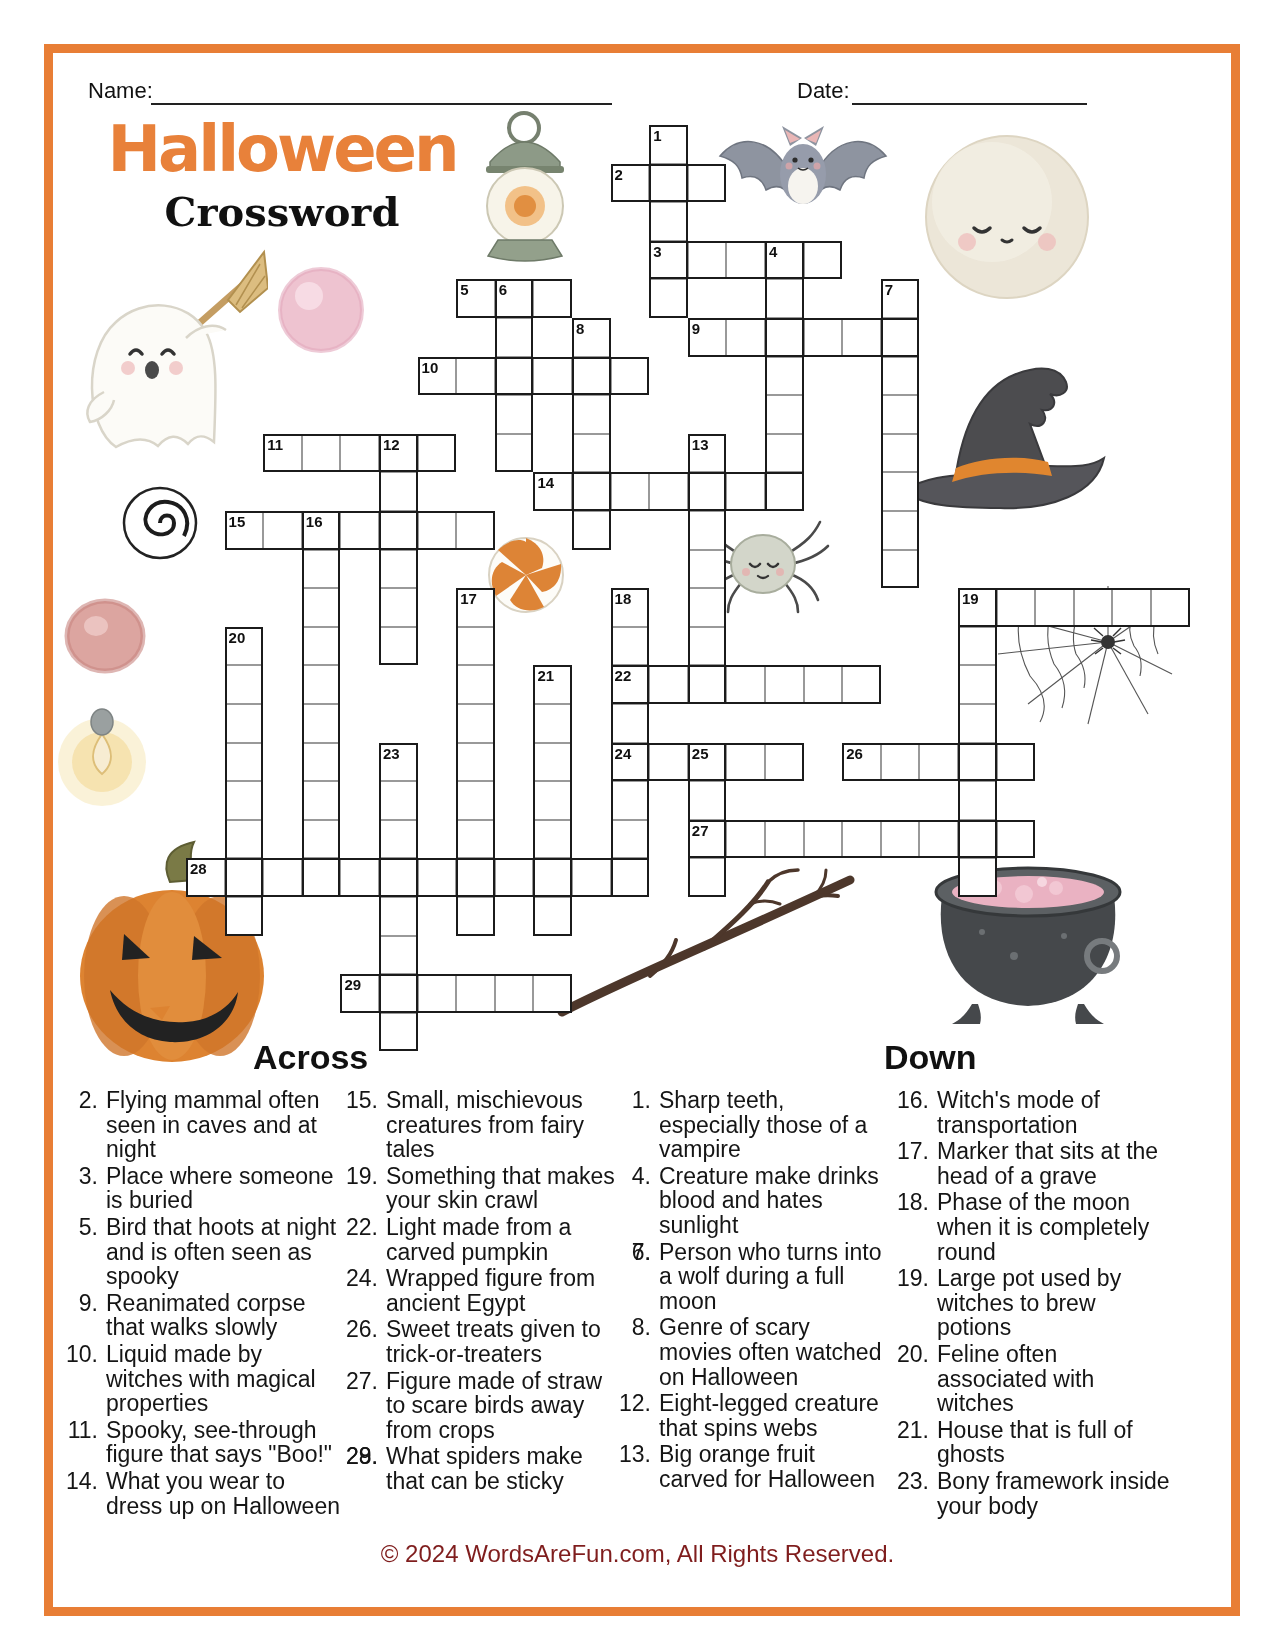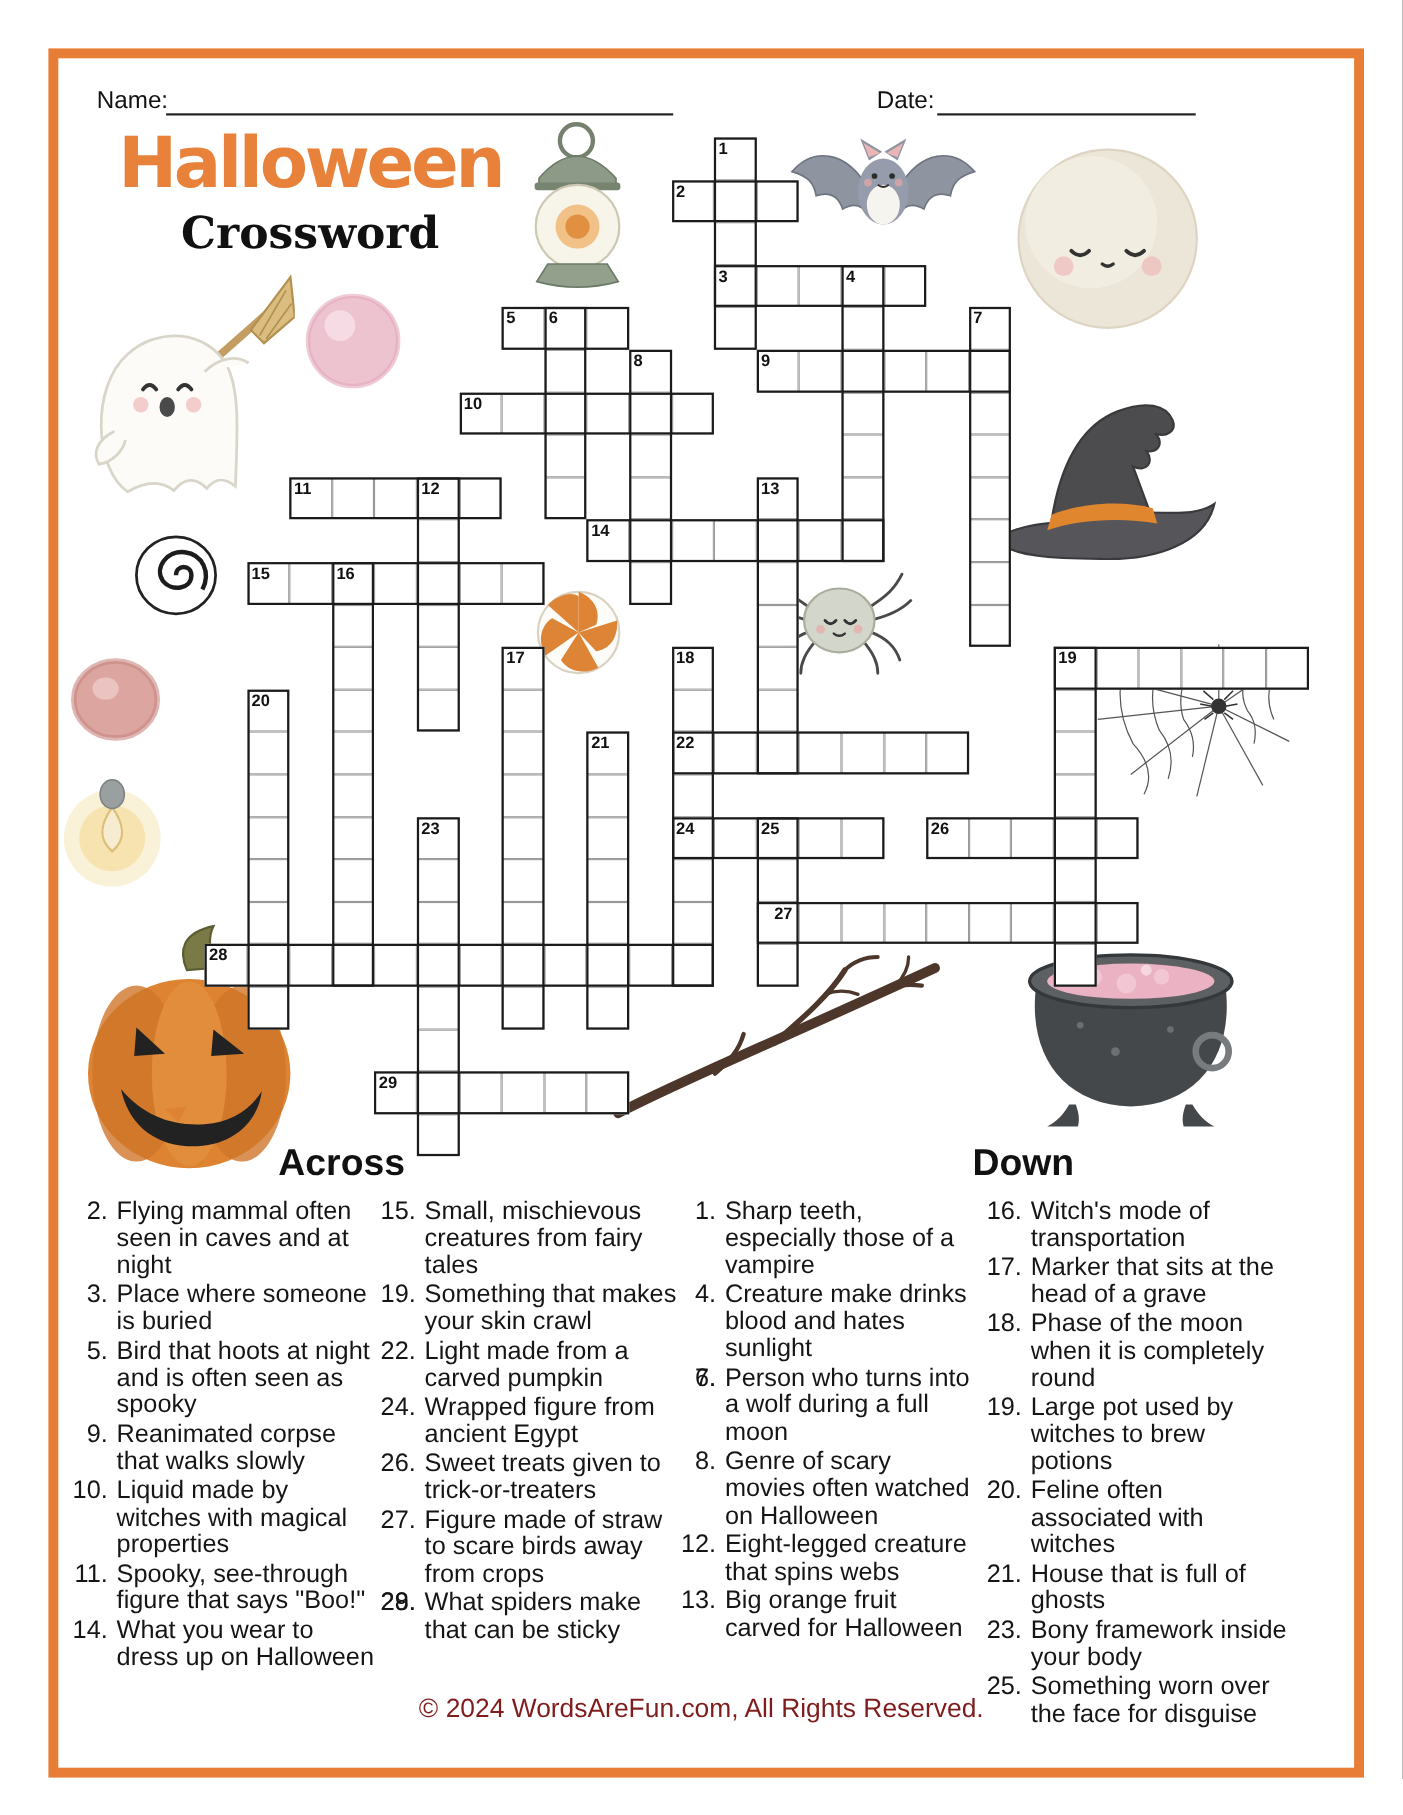--- a/index.html
+++ b/index.html
@@ -432,21 +432,21 @@
       <div class="cell-num" style="left: 460.2px; top: 282.4px;">5</div>
       <div class="cell-num" style="left: 691.8px; top: 321px;">9</div>
       <div class="cell-num" style="left: 421.6px; top: 359.6px;">10</div>
       <div class="cell-num" style="left: 267.2px; top: 436.8px;">11</div>
       <div class="cell-num" style="left: 537.4px; top: 475.4px;">14</div>
       <div class="cell-num" style="left: 228.6px; top: 514px;">15</div>
       <div class="cell-num" style="left: 962px; top: 591.2px;">19</div>
       <div class="cell-num" style="left: 614.6px; top: 668.4px;">22</div>
       <div class="cell-num" style="left: 614.6px; top: 745.6px;">24</div>
       <div class="cell-num" style="left: 846.2px; top: 745.6px;">26</div>
-      <div class="cell-num" style="left: 691.8px; top: 822.8px; margin-left: 12px;">27</div>
+      <div class="cell-num" style="left: 691.8px; top: 822.8px;">27</div>
       <div class="cell-num" style="left: 190px; top: 861.4px;">28</div>
       <div class="cell-num" style="left: 344.4px; top: 977.2px;">29</div>
       <div class="cell-num" style="left: 653.2px; top: 128px;">1</div>
       <div class="cell-num" style="left: 769px; top: 243.8px;">4</div>
       <div class="cell-num" style="left: 498.8px; top: 282.4px;">6</div>
       <div class="cell-num" style="left: 884.8px; top: 282.4px;">7</div>
       <div class="cell-num" style="left: 576px; top: 321px;">8</div>
       <div class="cell-num" style="left: 383px; top: 436.8px;">12</div>
       <div class="cell-num" style="left: 691.8px; top: 436.8px;">13</div>
       <div class="cell-num" style="left: 305.8px; top: 514px;">16</div>
@@ -490,17 +490,16 @@
       <div class="clue"><span class="n">13.</span><span>Big orange fruit carved for Halloween</span></div>
     </div>
   <div id="clue-col-3" class="clue-col">
       <div class="clue"><span class="n">16.</span><span>Witch's mode of transportation</span></div>
       <div class="clue"><span class="n">17.</span><span>Marker that sits at the head of a grave</span></div>
       <div class="clue"><span class="n">18.</span><span>Phase of the moon when it is completely round</span></div>
       <div class="clue"><span class="n">19.</span><span>Large pot used by witches to brew potions</span></div>
       <div class="clue"><span class="n">20.</span><span>Feline often associated with witches</span></div>
       <div class="clue"><span class="n">21.</span><span>House that is full of ghosts</span></div>
       <div class="clue"><span class="n">23.</span><span>Bony framework inside your body</span></div>
-      <div class="clue"><span class="n">25.</span><span>Something worn over the face for disguise</span></div>
     </div>
 
   <div id="footer">© 2024 WordsAreFun.com, All Rights Reserved.</div>
 </div>
 
 </body></html>

